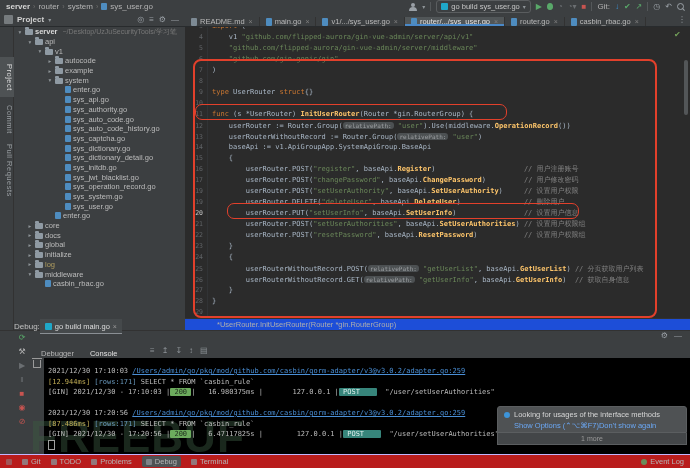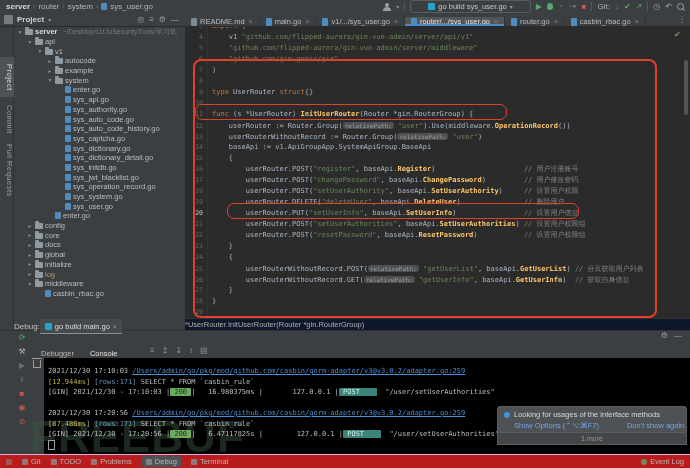--- a/index.html
+++ b/index.html
@@ -8,21 +8,21 @@
   .abs{position:absolute}
 
   
   #topbar{left:0;top:0;width:690px;height:13px;display:flex;justify-content:space-between;align-items:center;padding:0 6px;box-sizing:border-box}
   #breadcrumb{display:flex;align-items:center;gap:3px;font-size:8px;white-space:nowrap}
   .crumb{color:#b4b4b4}.crumb.first{color:#d6d6d6;font-weight:bold}
   .crumb-sep{color:#6f6f6f;font-size:7px}
   #toolbar-right{display:flex;align-items:center;gap:5px}
   .tbicon{font-size:8px;line-height:8px;color:#9aa0a6;cursor:default}
   .tb-green{color:#59A869}.tb-blue{color:#3d94d9}.tb-red{color:#C75450}.tb-gray{color:#6a6e71}
-  .chip{display:flex;align-items:center;gap:3px;border:1px solid #5a5d5f;border-radius:3px;padding:0 17px;height:11px;font-size:7.5px;color:#c6c6c6;white-space:nowrap}
+  .chip{display:flex;align-items:center;gap:3px;border:1px solid #5a5d5f;border-radius:3px;padding:0 4px;height:11px;font-size:7.5px;color:#c6c6c6;white-space:nowrap}
   .goicon{width:7px;height:7px;background:#1fa8c9;border-radius:1px;display:inline-block;flex:none}
   .chev{font-size:6px;color:#8f9599}
   .vdiv{width:1px;height:9px;background:#54585a}
   .person{width:8px;height:8px;position:relative;display:inline-block}
   .person::before{content:"";position:absolute;left:2px;top:0;width:4px;height:4px;border-radius:50%;background:#9aa0a6}
   .person::after{content:"";position:absolute;left:0;top:4px;width:8px;height:4px;border-radius:4px 4px 0 0;background:#9aa0a6}
   .search-ico{width:5px;height:5px;border:1px solid #9aa0a6;border-radius:50%;position:relative;display:inline-block}
   .search-ico::after{content:"";position:absolute;width:3px;height:1px;background:#9aa0a6;transform:rotate(45deg);right:-2px;bottom:-1px}
   .bug{width:6px;height:7px;background:#59A869;border-radius:50% 50% 45% 45%;display:inline-block}
 
@@ -65,22 +65,22 @@
   .line.cur .ln{color:#c3c3c3}
   .tk-k{color:#cc7832}.tk-s{color:#6a8759}.tk-f{color:#ffc66b;font-weight:bold}
   .tk-c{color:#808080}.tk-p{color:#a9b7c6}
   .tk-h{background:#4c5052;color:#9da0a3;border-radius:3px;padding:0 2px;font-size:6px}
   #gutterline{position:absolute;left:207px;top:27px;width:1px;height:291px;background:#313335}
   #scrollthumb{left:684px;top:60px;width:4px;height:55px;background:#5a5e60;border-radius:2px;opacity:.85}
   #inspect-ok{left:674px;top:30px;color:#73a15a;font-size:8px}
   .redbox{position:absolute;border:2px solid #e2402b;pointer-events:none;z-index:5}
 
   
-  #contextbar{left:185px;top:318px;width:505px;height:12px;background:#0f172a;border-top:1px solid #323232;box-sizing:border-box;
-              display:flex;align-items:center;padding-left:0;font-size:7.5px;color:#aeaeae;white-space:nowrap}
+  #contextbar{left:185px;top:318px;width:505px;height:12px;background:#1d4ed8;border-top:1px solid #323232;box-sizing:border-box;
+              display:flex;align-items:center;padding-left:32px;font-size:7.5px;color:#aeaeae;white-space:nowrap}
 
   
   #debugpanel{left:0;top:330px;width:690px;height:124px;background:#3c3f41;border-top:1px solid #323232;box-sizing:border-box}
   #dbg-header{position:absolute;left:14px;top:319px;height:15px;display:flex;align-items:center;}
   #dbg-header .dlabel{color:#c0c0c0;font-size:8px}
   .sess-tab{display:flex;align-items:center;gap:3px;background:#45494b;height:14px;padding:0 5px;font-size:7.5px;color:#ddd;border-bottom:1px solid #8a8f94}
   #dbg-hdr-icons{position:absolute;right:8px;top:331px;display:flex;gap:6px;color:#9aa0a6;font-size:8px}
   #dbg-tabs{position:absolute;left:34px;top:346px;height:14px;display:flex;align-items:center;gap:2px}
   .dtab{padding:0 7px;font-size:7.5px;color:#b5b5b5;height:14px;display:flex;align-items:center;position:relative}
   .dtab.active{color:#e0e0e0}
@@ -102,21 +102,21 @@
   .ck-b2{background:#6cab5d;color:#1f2e1d;border-radius:1px}
   .ck-bp{background:#37857b;color:#ddefec;border-radius:1px}
   .ck-cur{display:inline-block;width:5px;height:8px;border:1px solid #9f9f9f;vertical-align:middle}
   #watermark{position:absolute;left:30px;top:412px;font-size:44px;font-weight:bold;color:#3a5a40;opacity:.45;letter-spacing:1px;z-index:1;font-family:"Liberation Sans",sans-serif}
 
   
   #notif{left:497px;top:406px;width:190px;height:27px;background:#4f5254;border:1px solid #5b5e60;border-radius:3px 3px 0 0;
          box-sizing:border-box;padding:3px 6px;z-index:10;font-size:7.5px}
   #notif .n1{display:flex;align-items:center;gap:4px;color:#d6d6d6;white-space:nowrap}
   .info-dot{width:6px;height:6px;border-radius:50%;background:#3d94d9;flex:none;display:inline-block}
-  #notif .n2{display:flex;gap:28px;margin-top:2px;margin-left:10px;white-space:nowrap}
+  #notif .n2{display:flex;gap:0;margin-top:2px;margin-left:10px;white-space:nowrap}
   #notif .n2 span{color:#6ba8f5;cursor:pointer}
   #notif-more{left:497px;top:433px;width:190px;height:12px;background:#434648;border:1px solid #5b5e60;border-top:none;
               box-sizing:border-box;display:flex;align-items:center;justify-content:center;color:#9a9a9a;font-size:7px;z-index:10}
 
   
   #statusbar{left:0;top:454px;width:690px;height:14px;border-top:1px solid #c4b5fd;box-sizing:border-box;
              display:flex;align-items:center;padding:0 6px;gap:10px;font-size:7.5px;color:#b5b5b5;background:#b91c1c}
   .sb-item{display:flex;align-items:center;gap:3px;white-space:nowrap}
   .sb-item.active{background:#4f5355;border-radius:2px;padding:1px 4px}
   .mini{width:6px;height:6px;background:#8a8f94;display:inline-block;border-radius:1px;opacity:.8}
@@ -312,25 +312,20 @@
     </div>
     <div class="trow" style="padding-left: 43px;">
       <span class="tchev"></span>
       <span class="gofile-s"></span>
       <span class="lbl">sys_user.go</span>
     </div>
     <div class="trow" style="padding-left: 33px;">
       <span class="tchev"></span>
       <span class="gofile-s"></span>
       <span class="lbl">enter.go</span>
-    </div>
-    <div class="trow" style="padding-left: 13px;">
-      <span class="tchev">▸</span>
-      <span class="folder"></span>
-      <span class="lbl">config</span>
     </div>
     <div class="trow" style="padding-left: 13px;">
       <span class="tchev">▸</span>
       <span class="folder"></span>
       <span class="lbl">core</span>
     </div>
     <div class="trow" style="padding-left: 13px;">
       <span class="tchev">▸</span>
       <span class="folder"></span>
       <span class="lbl">docs</span>

